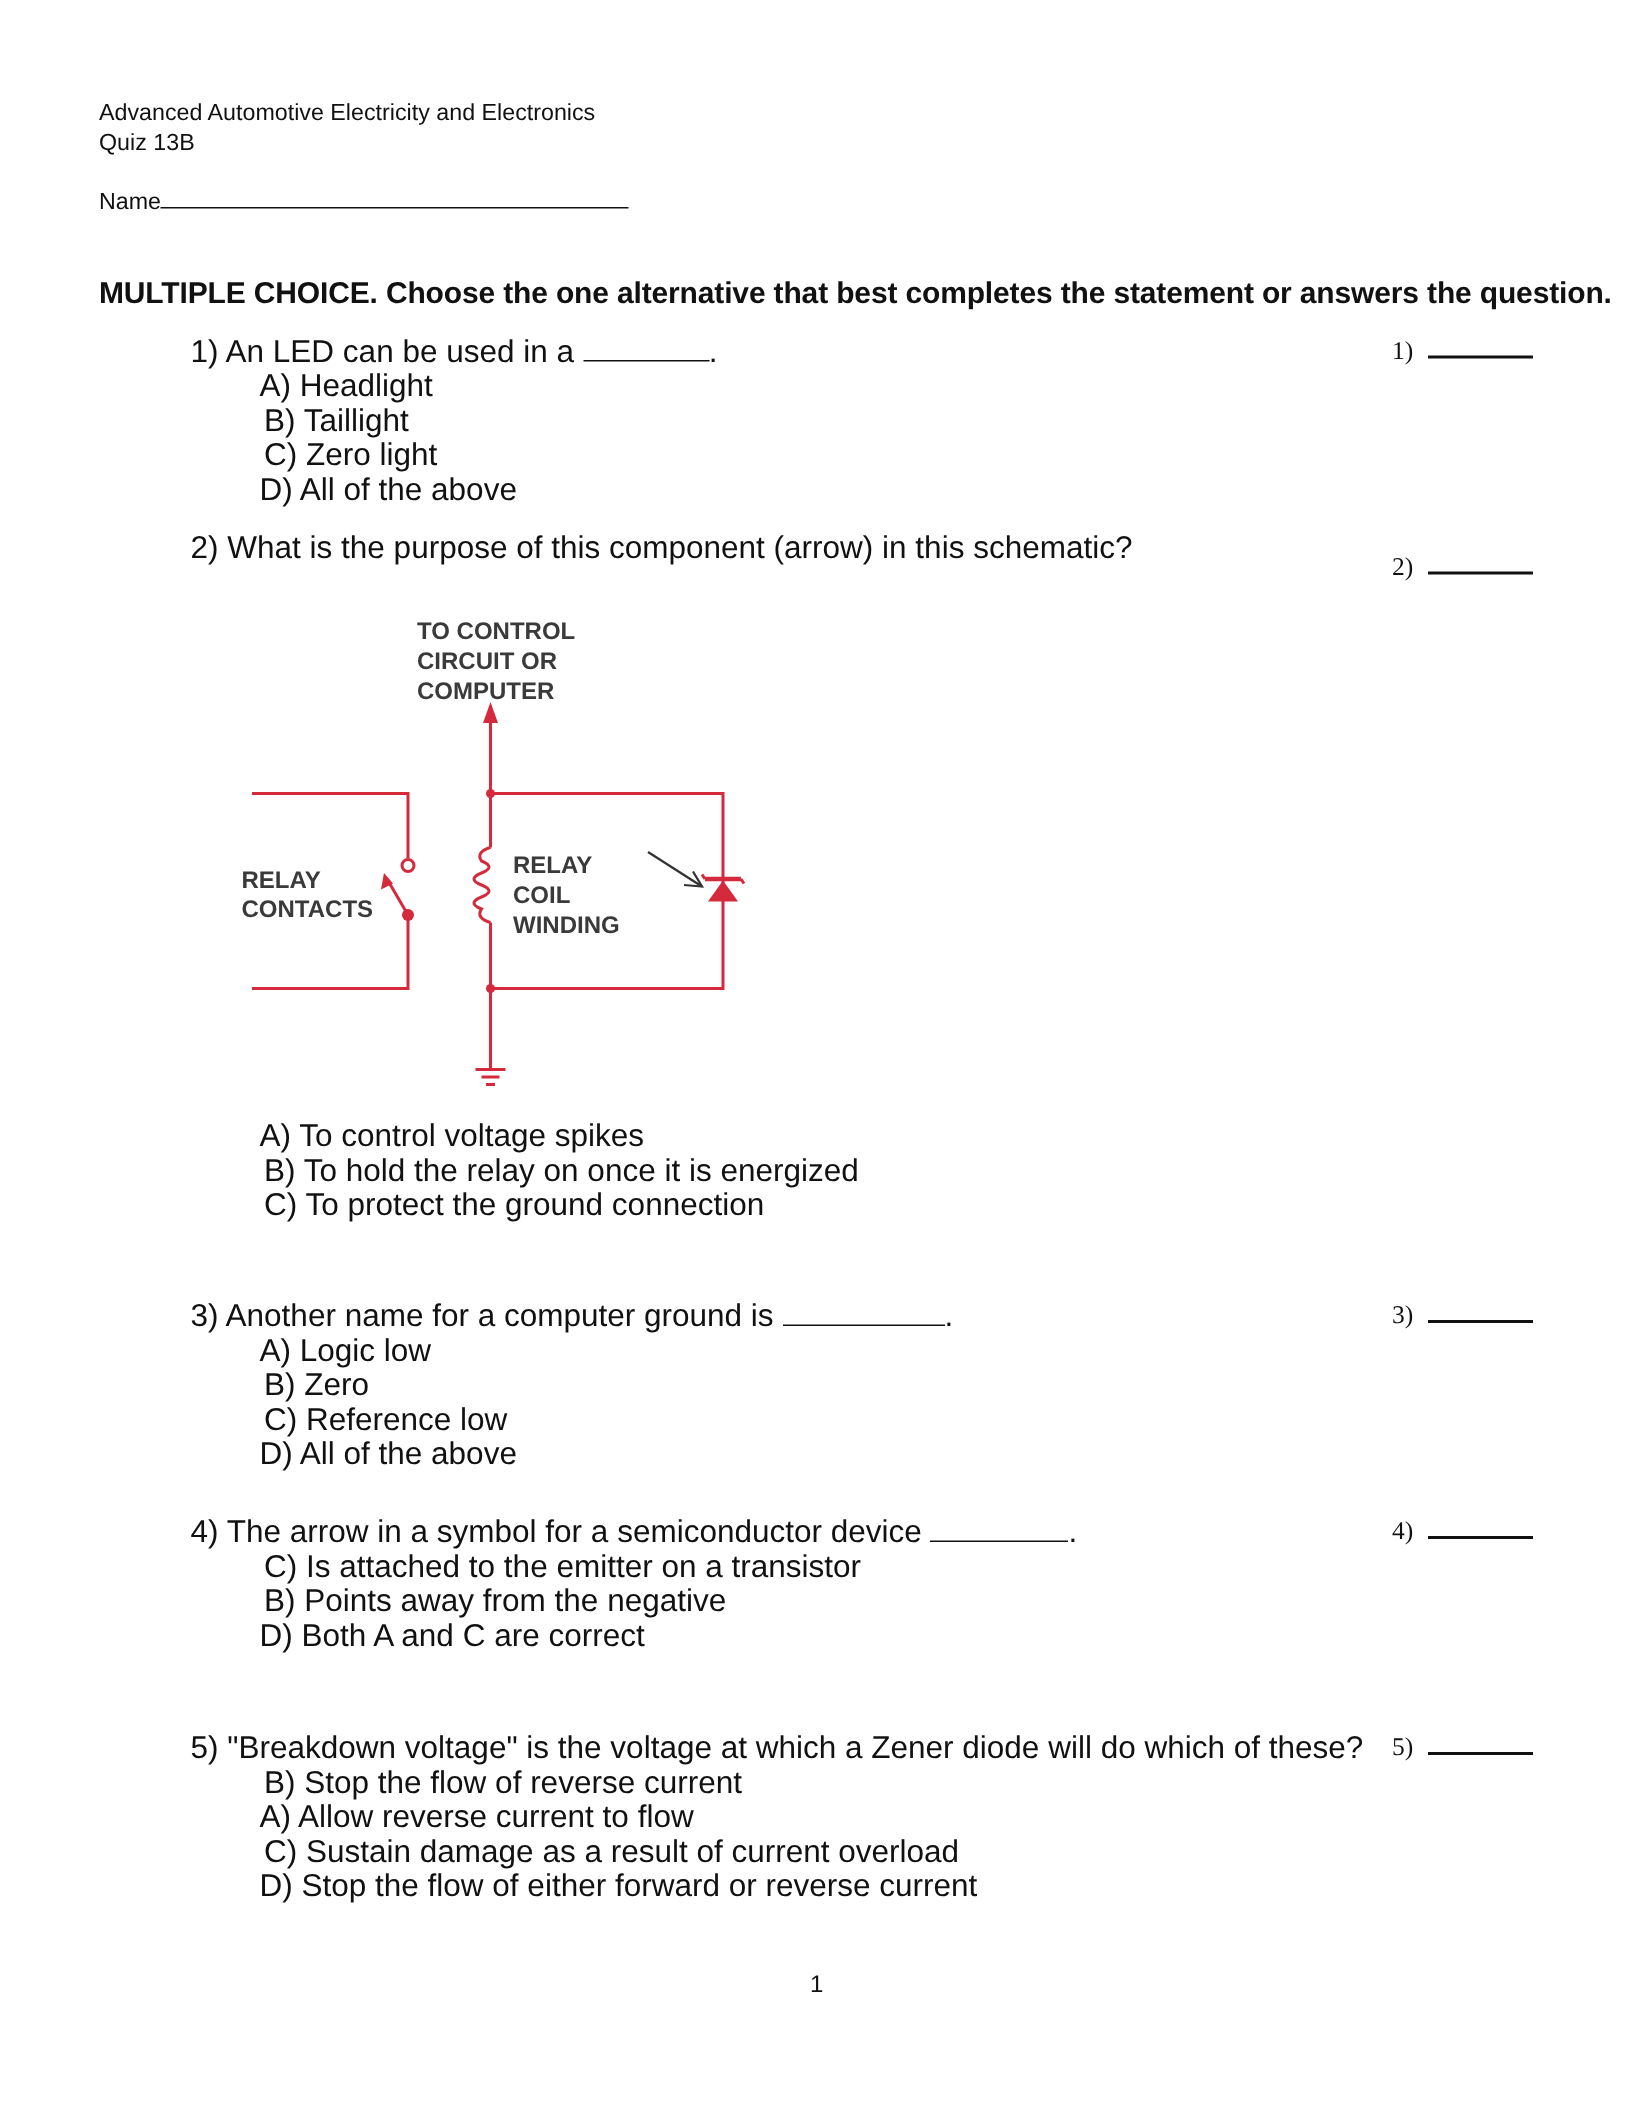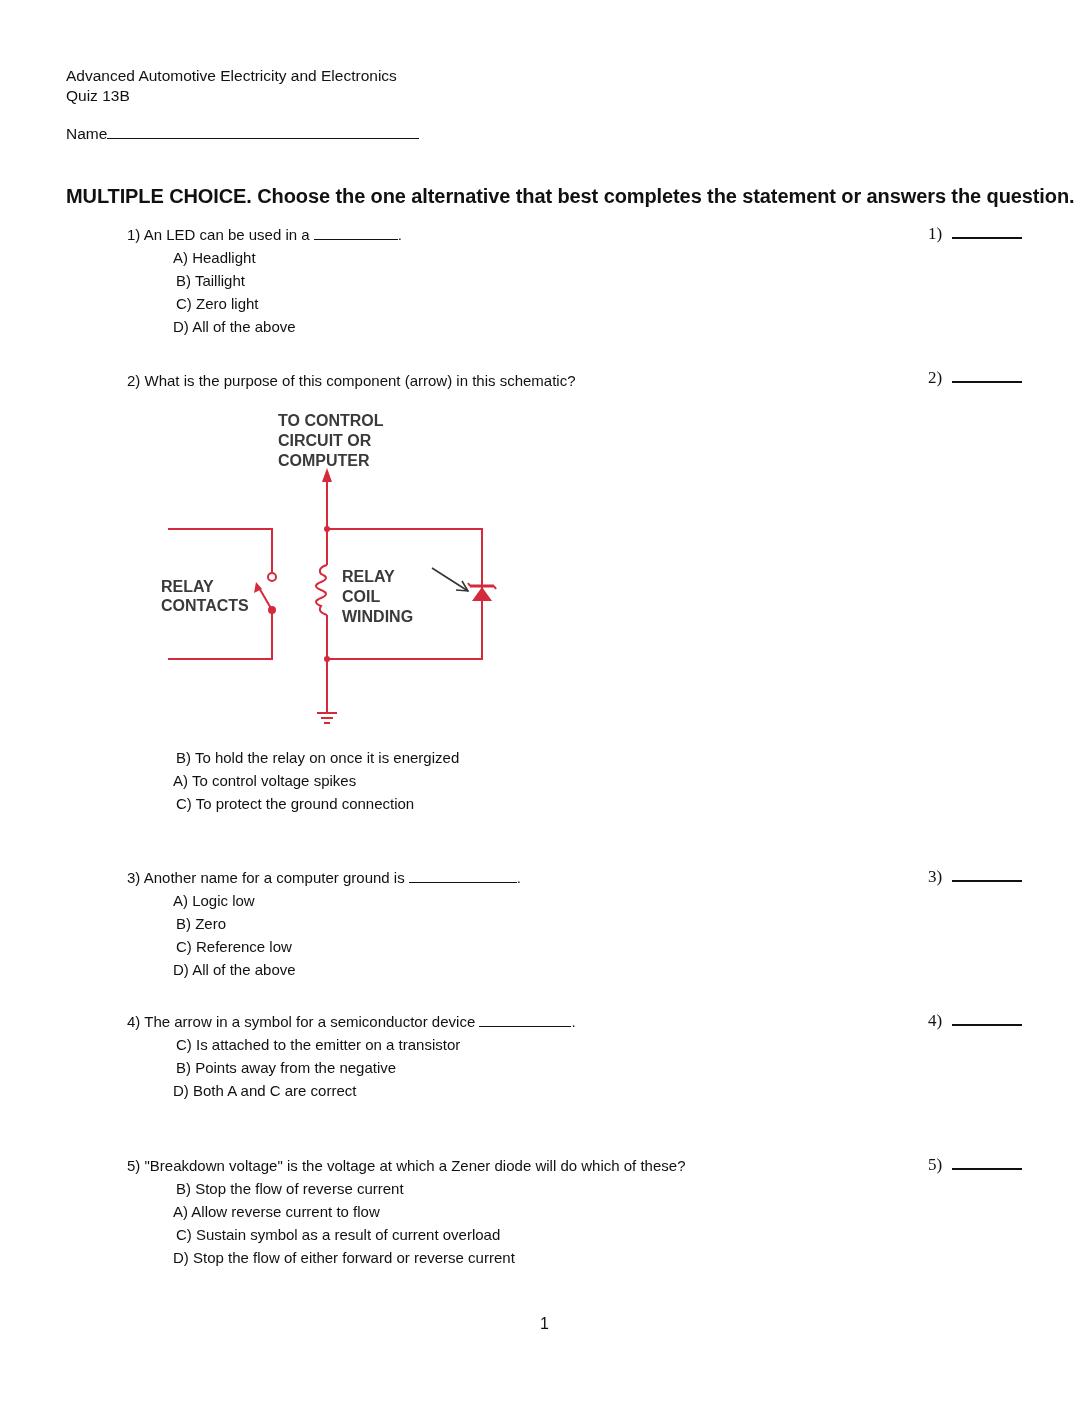--- a/index.html
+++ b/index.html
@@ -1,21 +1,21 @@
 <!DOCTYPE html>
 <html><head>
   <meta charset="utf-8">
   <style>
     html, body { margin: 0; padding: 0; background: #ffffff; }
     body { width: 1088px; height: 1408px; position: relative; overflow: hidden; color: #111; }
     .serif { font-family: Liberation Sans, sans-serif; }
     .hdr { position: absolute; left: 66px; font-size: 15.5px; line-height: 20px; }
     .name-line { display: inline-block; width: 312px; border-bottom: 1px solid #111; height: 14px; vertical-align: baseline; }
     .instructions { position: absolute; left: 66px; top: 185px; font-size: 20px; font-weight: bold; letter-spacing: -0.1px; white-space: nowrap; }
-    .q { position: absolute; left: 127px; font-size: 15px; line-height: 23px; white-space: nowrap; }
+    .q { position: absolute; left: 127px; font-size: 21px; line-height: 23px; white-space: nowrap; }
     .q .opts { margin-left: 46px; }
     .opt { display: block; }
     .opt.ind { padding-left: 3px; }
     .blank { display: inline-block; border-bottom: 1px solid #111; vertical-align: baseline; height: 14px; }
     .ans { position: absolute; left: 928px; font-size: 17px; white-space: nowrap; font-family: "Liberation Serif", serif; }
     .ans .line { display: inline-block; width: 70px; border-bottom: 2px solid #111; margin-left: 10px; vertical-align: baseline; height: 10px; }
     .diagram { position: absolute; left: 150px; top: 400px; width: 360px; height: 330px; }
     .page-num { position: absolute; left: 540px; top: 1315px; font-size: 16px; }
   </style>
 </head>
@@ -37,21 +37,21 @@
   </div>
   <div class="opts">
     <span class="opt">A) Headlight</span>
     <span class="opt ind">B) Taillight</span>
     <span class="opt ind">C) Zero light</span>
     <span class="opt">D) All of the above</span>
   </div>
 </div>
 <div class="ans" style="top:224px;"><span>1)</span><span class="line"></span></div>
 
-<div class="q serif" style="top:369px;">
+<div class="q serif" style="top:354px;">
   <span>2)</span>
   <span>What is the purpose of this component (arrow) in this schematic?</span>
 </div>
 <div class="ans" style="top:368px;"><span>2)</span><span class="line"></span></div>
 
 <svg class="diagram" viewBox="0 0 360 330">
   <g font-family="Liberation Sans, DejaVu Sans, sans-serif" font-weight="bold" font-size="16" fill="#3a3a3a">
     <text x="128" y="26">TO CONTROL</text>
     <text x="128" y="46">CIRCUIT OR</text>
     <text x="128" y="66">COMPUTER</text>
@@ -93,22 +93,22 @@
   </g>
 
   <g stroke="#333" stroke-width="1.5" fill="none">
     <line x1="282" y1="168" x2="318" y2="191"></line>
     <polyline points="306,190 318,191 312,181"></polyline>
   </g>
 </svg>
 
 <div class="q serif" style="top:746px;">
   <div class="opts">
+    <span class="opt">A) To control voltage spikes</span>
     <span class="opt ind">B) To hold the relay on once it is energized</span>
-    <span class="opt">A) To control voltage spikes</span>
     <span class="opt ind">C) To protect the ground connection</span>
   </div>
 </div>
 
 <div class="q serif" style="top:866px;">
   <div>
     <span>3)</span>
     <span>Another name for a computer ground is</span>
     <span class="blank" style="width:108px;"></span><span>.</span>
   </div>
@@ -136,19 +136,19 @@
 <div class="ans" style="top:1011px;"><span>4)</span><span class="line"></span></div>
 
 <div class="q serif" style="top:1154px;">
   <div>
     <span>5)</span>
     <span>"Breakdown voltage" is the voltage at which a Zener diode will do which of these?</span>
   </div>
   <div class="opts">
     <span class="opt ind">B) Stop the flow of reverse current</span>
     <span class="opt">A) Allow reverse current to flow</span>
-    <span class="opt ind">C) Sustain symbol as a result of current overload</span>
+    <span class="opt ind">C) Sustain damage as a result of current overload</span>
     <span class="opt">D) Stop the flow of either forward or reverse current</span>
   </div>
 </div>
 <div class="ans" style="top:1155px;"><span>5)</span><span class="line"></span></div>
 
 <div class="page-num serif">1</div>
 
 </body></html>

